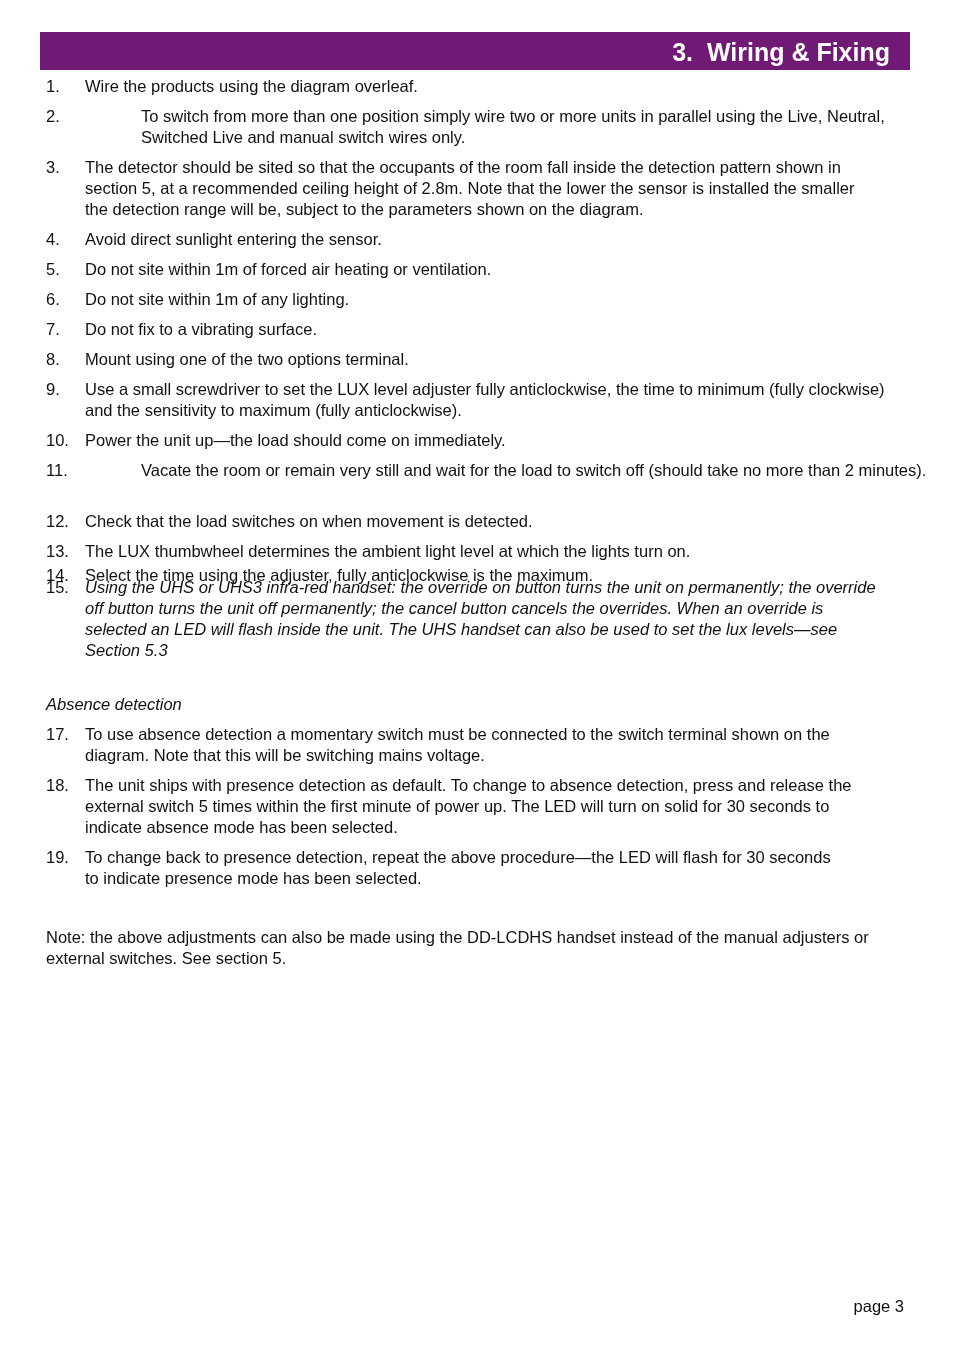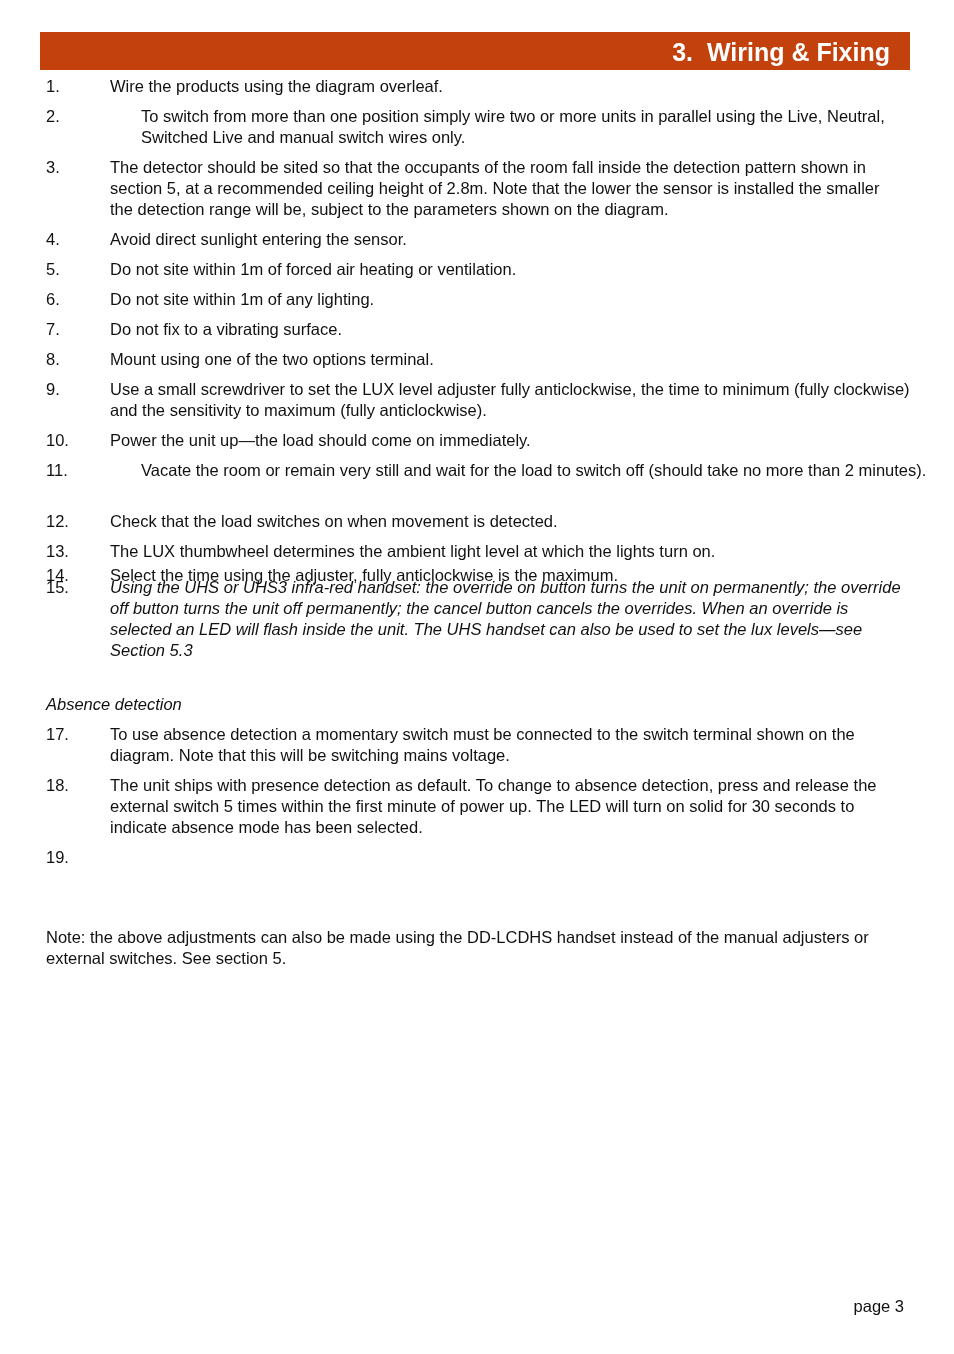--- a/index.html
+++ b/index.html
@@ -2,33 +2,33 @@
 <html><head>
 <meta charset="utf-8">
 <style>
   html, body { margin: 0; padding: 0; background: #ffffff; }
   body {
     width: 954px; height: 1354px; position: relative; overflow: hidden;
     font-family: "Liberation Sans", sans-serif; color: #111111;
   }
   .header-bar {
     position: absolute; left: 40px; top: 32px; width: 870px; height: 38px;
-    background: #c2410c;
+    background: #701a75;
   }
   .header-title {
     position: absolute; right: 20px; top: 4px;
     font-size: 25px; font-weight: bold; color: #ffffff; line-height: 32px;
     white-space: pre;
   }
   .item {
     position: absolute; left: 46px; width: 866px;
     font-size: 16.5px; line-height: 21px;
   }
   .item .num { position: absolute; left: 0; top: 0; }
-  .item .txt { display: block; margin-left: 64px; }
+  .item .txt { display: block; margin-left: 39px; }
   .item .txt.hang { margin-left: 95px; }
   .italic { font-style: italic; }
   .subheading {
     position: absolute; left: 46px; top: 694px;
     font-size: 16.5px; line-height: 21px; font-weight: normal; font-style: italic;
   }
   .note {
     position: absolute; left: 46px; top: 927px; width: 860px;
     font-size: 16.5px; line-height: 21px;
   }
@@ -111,19 +111,20 @@
 <div class="item" style="top:724px">
   <span class="num">17.</span>
   <span class="txt" style="width:798px">To use absence detection a momentary switch must be connected to the switch terminal shown on the diagram. Note that this will be switching mains voltage.</span>
 </div>
 <div class="item" style="top:775px">
   <span class="num">18.</span>
   <span class="txt" style="width:780px">The unit ships with presence detection as default. To change to absence detection, press and release the external switch 5 times within the first minute of power up. The LED will turn on solid for 30 seconds to indicate absence mode has been selected.</span>
 </div>
 <div class="item" style="top:847px">
   <span class="num">19.</span>
+  <span class="txt" style="width:760px">To change back to presence detection, repeat the above procedure—the LED will flash for 30 seconds to indicate presence mode has been selected.</span>
 </div>
 
 <div class="note">
   <b>Note:</b><span> the above adjustments can also be made using the DD-LCDHS handset instead of the manual adjusters or external switches. See section 5.</span>
 </div>
 
 <div class="page-num">page 3</div>
 
 </body></html>

